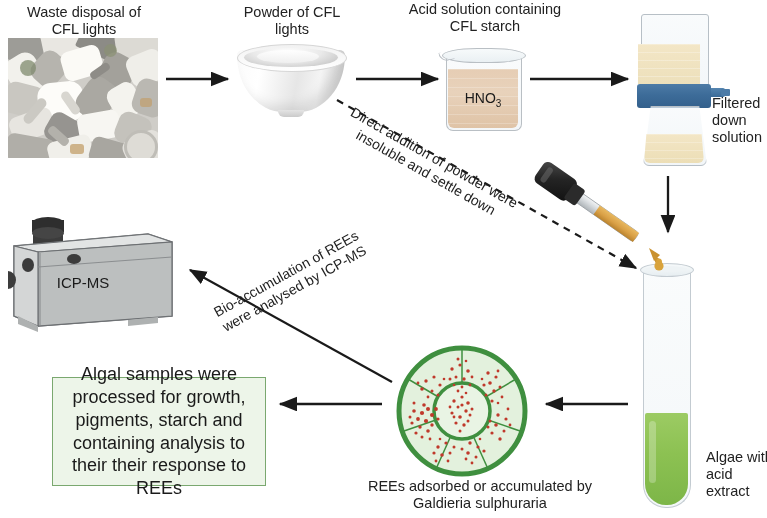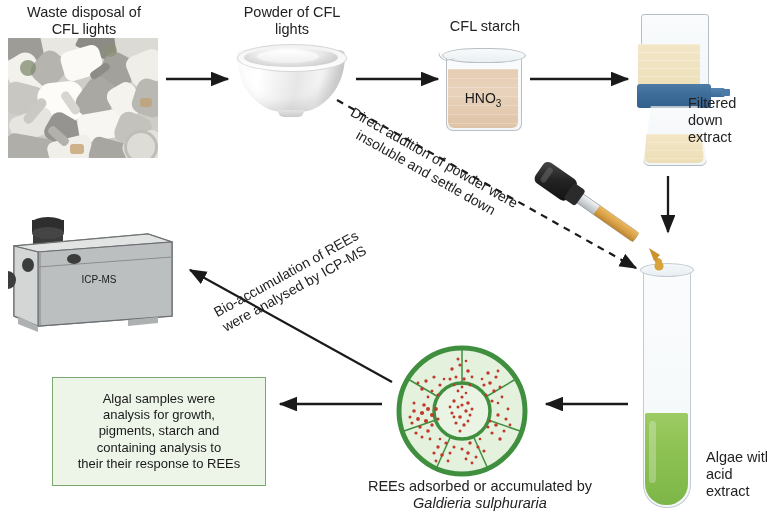--- a/index.html
+++ b/index.html
@@ -83,49 +83,49 @@
       background:linear-gradient(180deg,#9ccb63 0%,#8cc152 45%,#7db648 100%);}
   .tube-liq::before{content:"";position:absolute;left:4px;top:8px;width:7px;height:62px;
       border-radius:5px;background:rgba(255,255,255,.26);}
   .tube-rim{position:absolute;left:0px;top:0px;width:52px;height:12px;border-radius:50%;
       border:1.8px solid #c3cbd1;background:linear-gradient(180deg,#f6f9fa,#e7eef1);}
   .tube-rim2{position:absolute;left:5px;top:3px;width:42px;height:6px;border-radius:50%;
       background:#eef3f5;}
 
   
   .icp{position:absolute;left:8px;top:212px;width:175px;height:125px;}
-  .icp-label{position:absolute;left:16px;top:62px;width:150px;text-align:center;
-      font-size:10px;color:#1a1a1a;}
+  .icp-label{position:absolute;left:0;top:62px;width:150px;text-align:center;
+      font-size:15px;color:#1a1a1a;}
 
   
   .cell{position:absolute;left:392px;top:343px;width:140px;height:136px;}
 
   
   .gbox{position:absolute;left:52px;top:377px;width:214px;height:109px;
       border:1.6px solid #7aa86f;background:#edf5e9;box-sizing:border-box;
       display:flex;align-items:center;justify-content:center;}
-  .gbox p{margin:0;text-align:center;font-size:13px;line-height:1.26;color:#1a1a1a;}
+  .gbox p{margin:0;text-align:center;font-size:18px;line-height:1.26;color:#1a1a1a;}
 </style>
 </head>
 <body>
 
 <div class="stage">
 
   <div class="lbl" style="left:219px;top:4px;width:146px;">
     <span>Powder of CFL</span><br>
     <span>lights</span>
   </div>
 
   <div class="lbl" style="left:4px;top:4px;width:160px;">
     <span>Waste disposal of</span><br>
     <span>CFL lights</span>
   </div>
 
   <div class="lbl" style="left:391px;top:1px;width:188px;">
-    <br>
+    <span>Acid solution containing</span><br>
     <span>CFL starch</span>
   </div>
 
   <div class="photo">
     <div class="sh" style="left:-6px;top:-4px;width:46px;height:30px;background:#9d9c97;transform:rotate(18deg);"></div>
     <div class="sh" style="left:34px;top:-8px;width:38px;height:26px;background:#e9e7e2;transform:rotate(-12deg);"></div>
     <div class="sh" style="left:70px;top:-6px;width:44px;height:24px;background:#8c8b86;transform:rotate(25deg);"></div>
     <div class="sh" style="left:108px;top:-4px;width:46px;height:28px;background:#dcdad4;transform:rotate(-8deg);"></div>
     <div class="sh" style="left:0px;top:16px;width:34px;height:40px;background:#f2f1ec;transform:rotate(-32deg);border-radius:12px;"></div>
     <div class="sh" style="left:26px;top:14px;width:30px;height:34px;background:#b6b4ae;transform:rotate(42deg);border-radius:10px;"></div>
@@ -175,24 +175,24 @@
   <div class="filt">
     <div class="f-up"></div>
     <div class="f-up-liq"></div>
     <div class="f-nozzle"></div>
     <div class="f-nozzle2"></div>
     <div class="f-band"></div>
     <div class="f-low"></div>
     <div class="f-low-liq"></div>
   </div>
 
-  <div class="lbl" style="left:688px;top:95px;width:56px;text-align:left;">
+  <div class="lbl" style="left:712px;top:95px;width:56px;text-align:left;">
     <span>Filtered</span><br>
     <span>down</span><br>
-    <span>extract</span>
+    <span>solution</span>
   </div>
 
   <div class="tube">
     <div class="tube-body"></div>
     <div class="tube-liq"></div>
     <div class="tube-rim"></div>
     <div class="tube-rim2"></div>
   </div>
 
   <div class="lbl" style="left:694px;top:449px;width:74px;text-align:left;margin-left:12px;">
@@ -331,27 +331,27 @@
           <circle cx="26" cy="40" r="1.4"></circle>
         <circle cx="46" cy="52" r="1.5"></circle>
           <circle cx="36" cy="54" r="1.4"></circle>
           <circle cx="52" cy="36" r="1.3"></circle>
       </g>
     </svg>
   </div>
 
   <div class="lbl" style="left:332px;top:478px;width:296px;">
     <span>REEs adsorbed or accumulated by</span><br>
-    <span style="font-style:italic;">Galdieria sulphuraria</span>
+    <span style="">Galdieria sulphuraria</span>
   </div>
 
   <div class="gbox">
     <p>
       <span>Algal samples were</span><br>
-      <span>analysis for growth,</span><br>
+      <span>processed for growth,</span><br>
       <span>pigments, starch and</span><br>
       <span>containing analysis to</span><br>
       <span>their their response to REEs</span>
     </p>
   </div>
 
   <svg class="overlay" viewBox="0 0 767 518">
     <defs>
       <marker id="ah" markerWidth="9" markerHeight="9" refX="7.4" refY="3.2" orient="auto">
         <polygon points="0,0 8,3.2 0,6.4" fill="#1a1a1a"></polygon>

